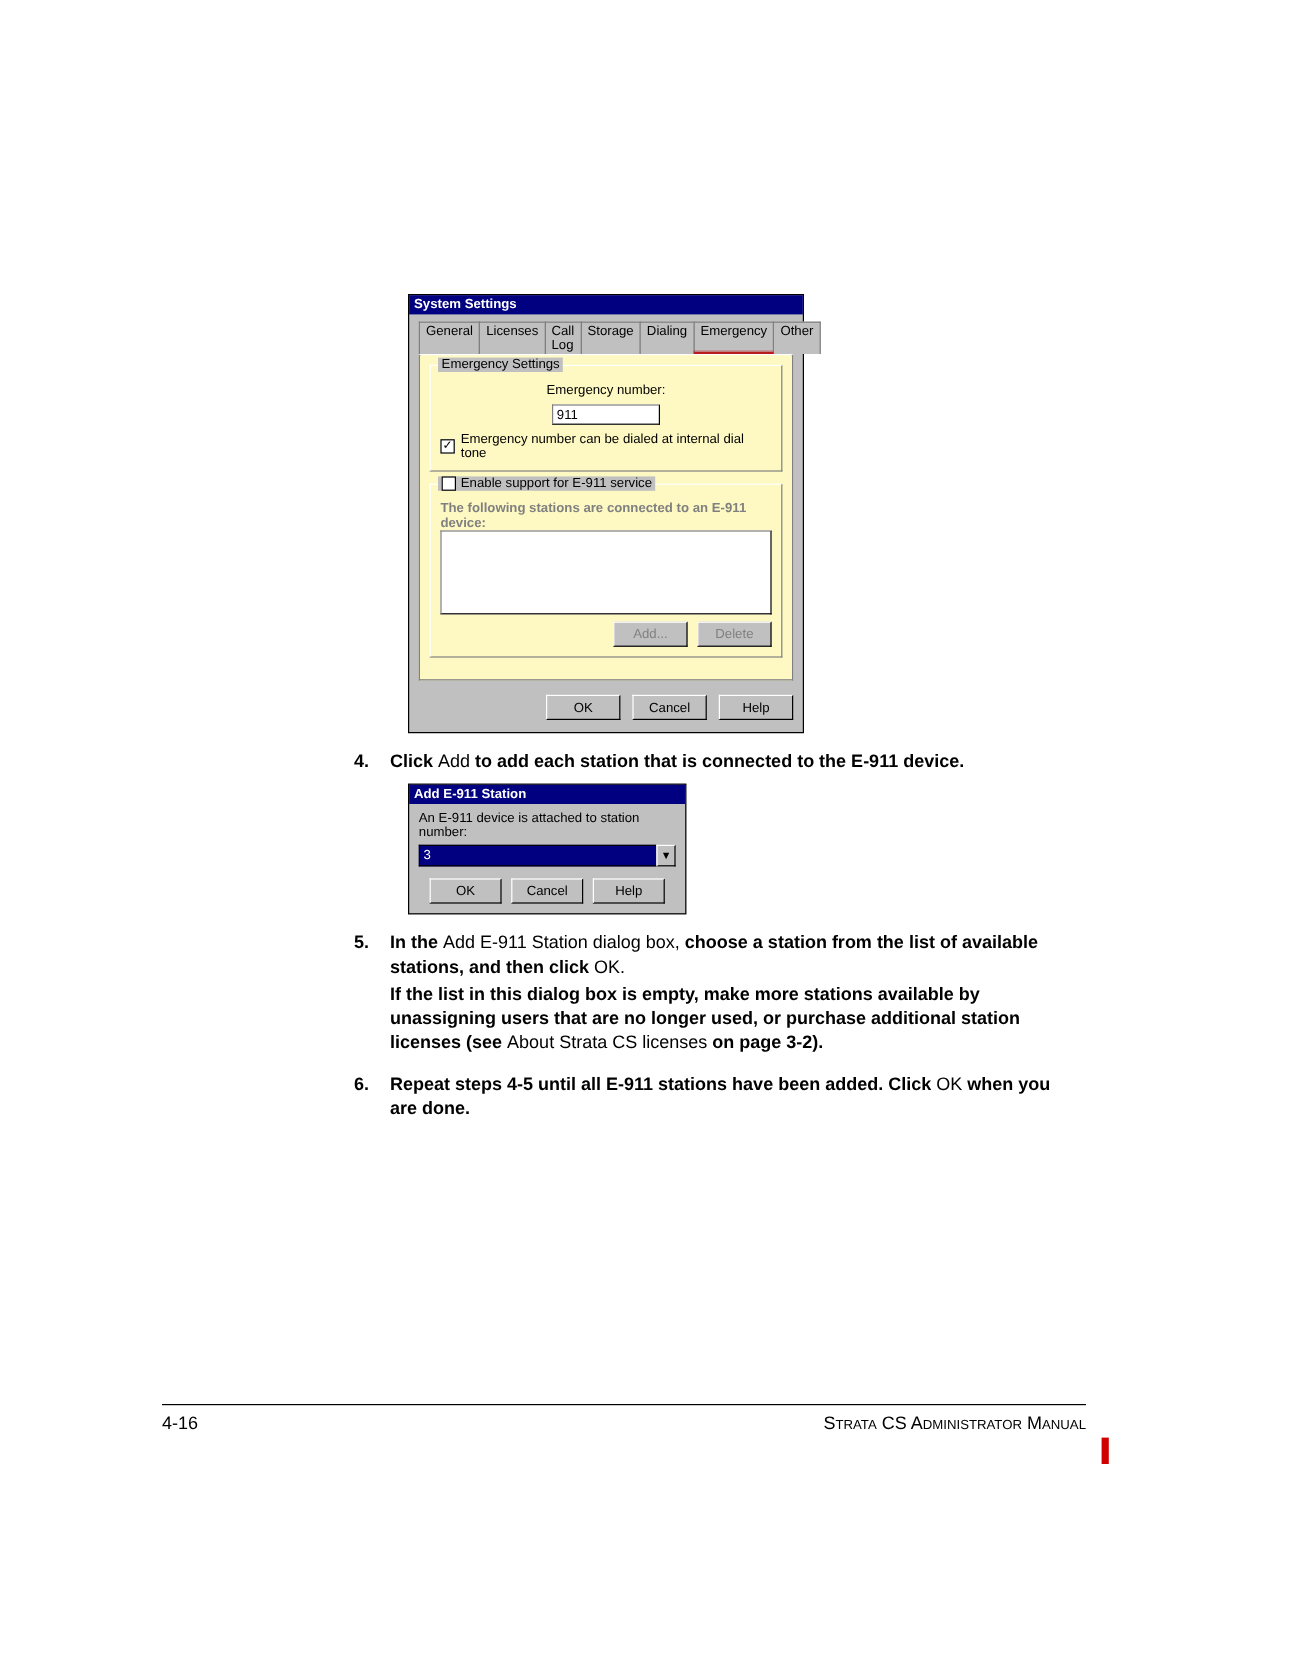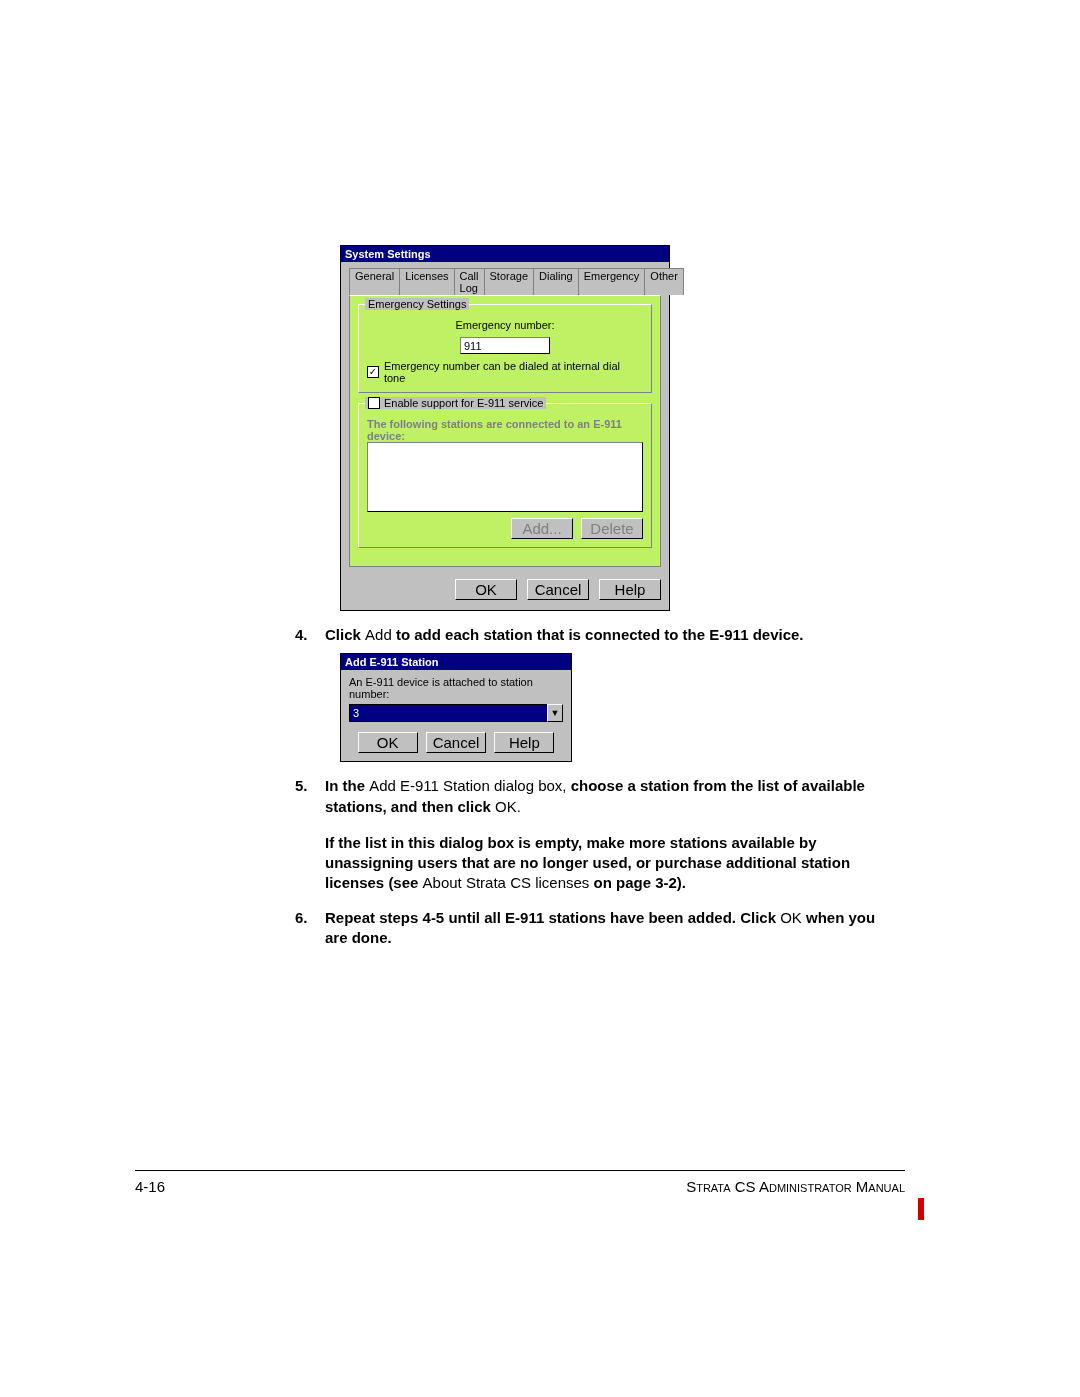--- a/index.html
+++ b/index.html
@@ -39,29 +39,29 @@
   .tabs { display: flex; }
   .tab {
     border: 1px solid #808080;
     border-bottom: none;
     background: #c0c0c0;
     padding: 1px 5px;
     font-size: 11px;
     margin-right: -1px;
     position: relative;
   }
-  .tab.active { background: #c0c0c0; border-bottom: 1px solid #b91c1c; z-index: 2; text-align: center; }
+  .tab.active { background: #c0c0c0; border-bottom: 3px solid #b91c1c; z-index: 2; text-align: center; }
   .tab.active::after{
     content:""; position:absolute; left:0; right:0; bottom:-1px; height:1px; background:#c0c0c0;
   }
   .tab-panel {
     border: 1px solid #808080;
     border-top-color:#fff;
     padding: 8px;
-    background: #bef264;
+    background: #fef9c3;
   }
   .groupbox {
     border: 1px solid #808080;
     border-top-color:#fff; border-left-color:#fff;
     position: relative;
     padding: 14px 8px 8px;
     margin-bottom: 10px;
   }
   .groupbox > .legend {
     position: absolute;
@@ -84,21 +84,21 @@
     background:#fff; border:1px solid #000; border-top-color:#808080; border-left-color:#808080;
     height:70px; width:100%;
   }
   .disabled { color:#808080;font-weight:bold; }
   .btnrow { display:flex; justify-content:flex-end; gap:8px; margin-top:6px; }
   .win-btn {
     min-width:62px; height:21px;
     background:#c0c0c0;
     border:1px solid #000;
     border-top-color:#fff; border-left-color:#fff;
-    font-size:15px; font-family:inherit;
+    font-size:11px; font-family:inherit;
     padding:0 6px;
   }
   .win-btn[disabled]{ color:#808080; }
   .dlg-buttons { display:flex; justify-content:flex-end; gap:10px; padding:4px 8px 10px; }
 
   
   .dlg2 {
     width: 232px;
     margin-left: 205px;
     margin-top: 8px;
@@ -122,21 +122,21 @@
     display:flex; align-items:center; justify-content:center; font-size:9px;
   }
   .dlg2 .btns { display:flex; justify-content:center; gap:8px; margin-top:10px; }
   .dlg2 .win-btn { min-width:60px; }
 
   
   .doc { margin-left:160px; width:590px; font-size:15px; line-height:1.35; }
   .step { display:flex; margin-top:14px; }
   .num { width:30px; flex-shrink:0; font-weight:bold; }
   .sb { font-weight:bold; }
-  .para { margin-top:16px; }
+  .para { margin-top:2px; }
 
   
   .rule { position:absolute; left:135px; top:1170px; width:770px; height:1px; background:#000; }
   .footer {
     position:absolute; left:135px; top:1178px; width:770px;
     font-size:15px;
   }
   .footer .row1 { display:flex; justify-content:space-between; }
   .footer .sc { font-variant:small-caps; }
   .footer .row2 { margin-top:4px; }

